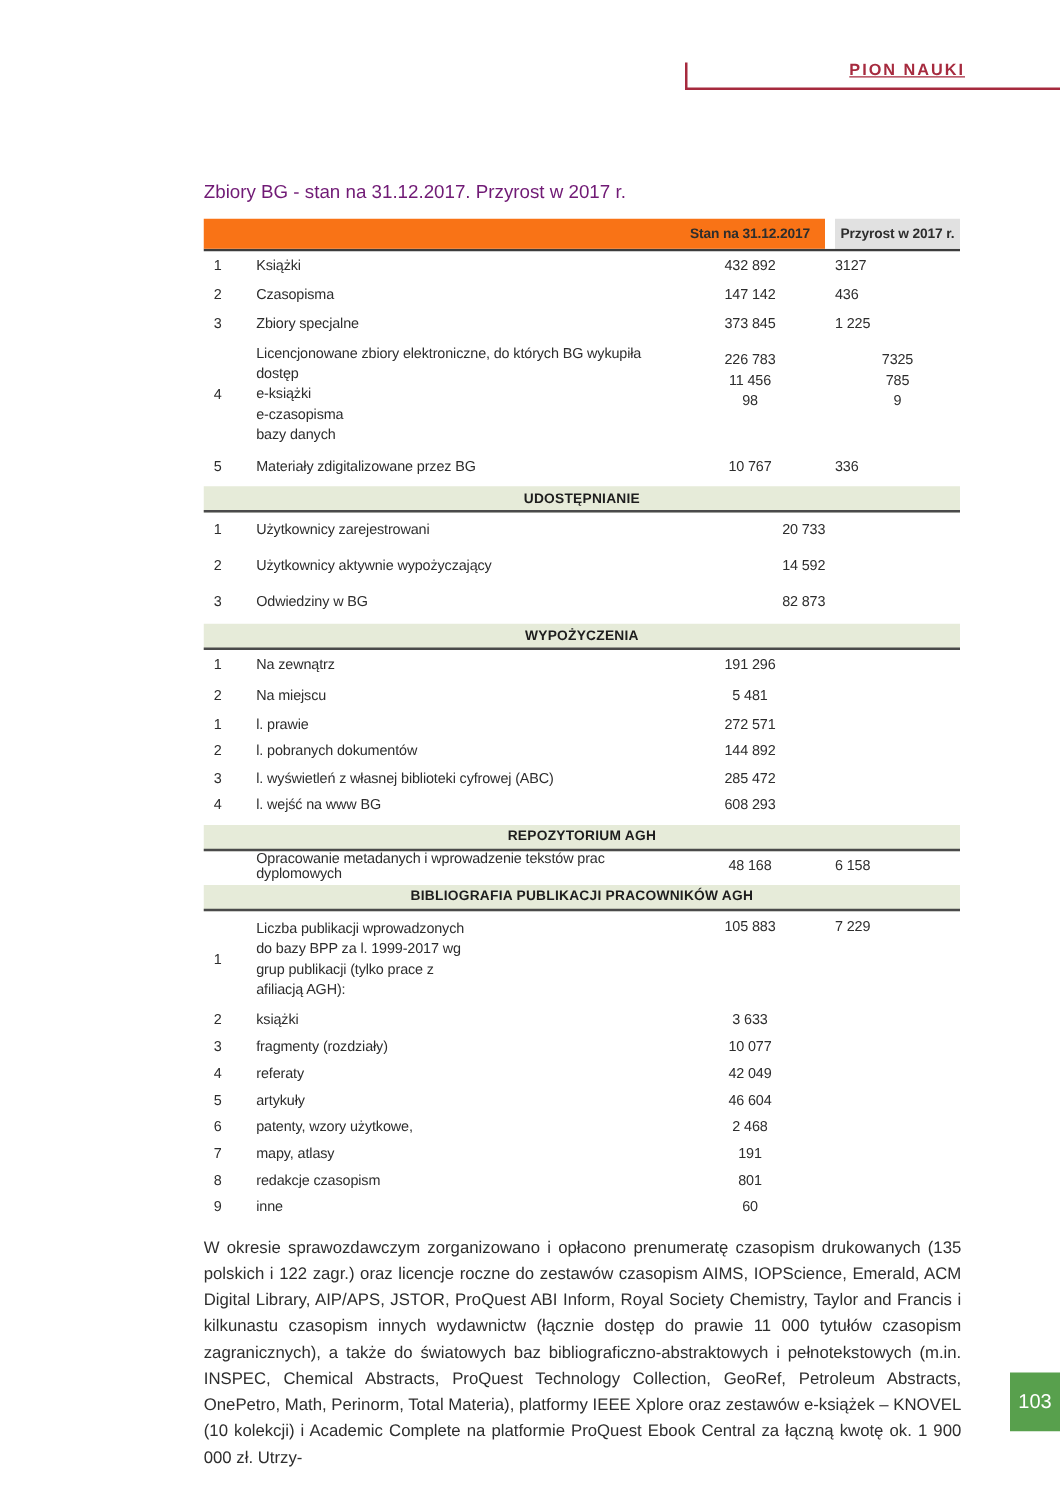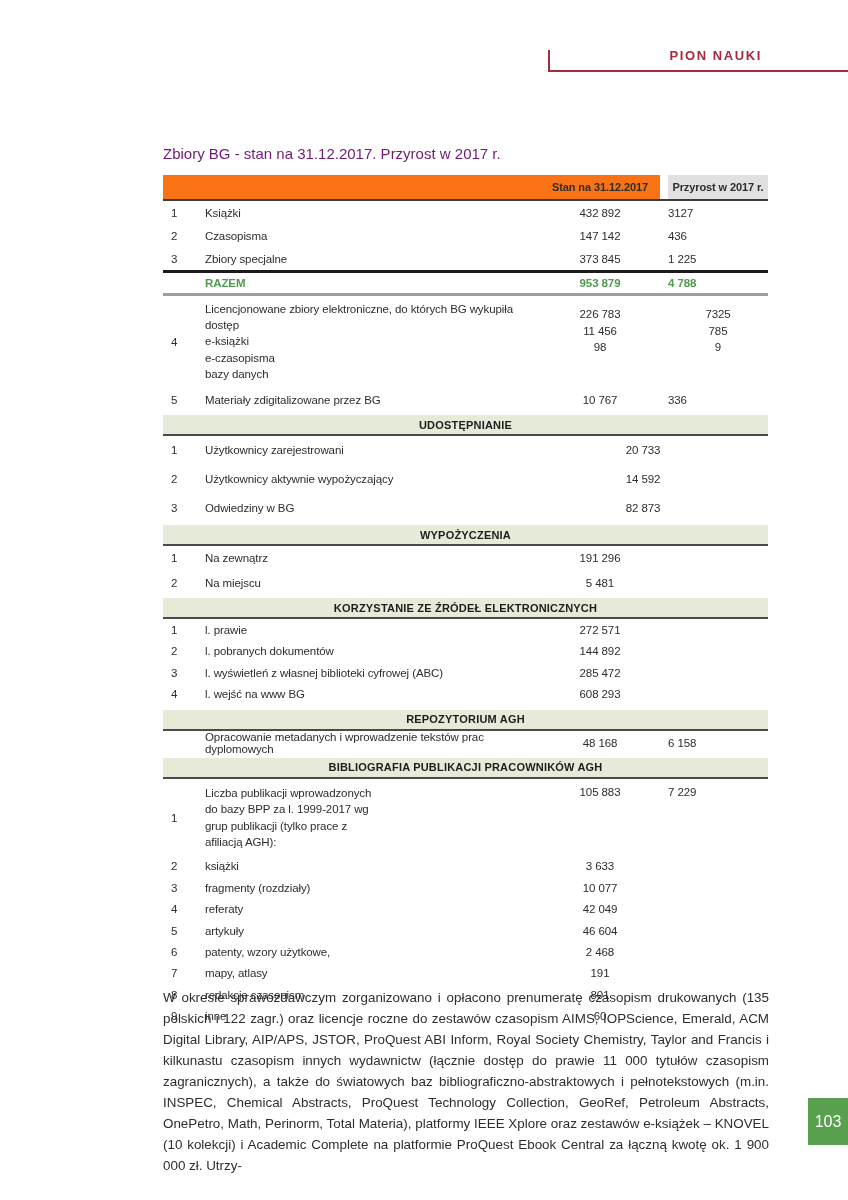--- a/index.html
+++ b/index.html
@@ -9,22 +9,22 @@
     font-family:"Liberation Sans", sans-serif; color:#2d2d2d;
   }
   .page { position:absolute; inset:0; background:#fff; }
 
   
   .pion-rule {
     position:absolute; left:548px; top:50px; width:300px; height:22px;
     border-left:2px solid #a62a3e; border-bottom:2px solid #a62a3e;
   }
   .pion-text {
-    position:absolute; top:48px; right:86px;
-    font-size:13px; font-weight:bold; letter-spacing:1.6px; color:#a62a3e;
+    position:absolute; top:48px; right:76px;
+    font-size:13px; font-weight:bold; letter-spacing:1.6px; color:#a62a3e;text-decoration:underline;
   }
 
   .title    { position:absolute; left:163px; top:98px;  font-size:17.5px; color:#4e9b4b; }
   .subtitle { position:absolute; left:163px; top:145px; font-size:15px;   color:#701a75; }
 
   
   .table { position:absolute; left:163px; top:175px; width:605px; font-size:11.5px; letter-spacing:-0.1px; }
 
   .thead { display:flex; height:26px; border-bottom:2px solid #3c3c3c; }
   .thead .h1 { width:497px; background:#f97316; display:flex; align-items:center; justify-content:flex-end; }
@@ -114,27 +114,20 @@
       <div class="c-v2">436</div>
     </div>
     <div class="row h23">
       <div class="c-num">3</div>
       <div class="c-label">Zbiory specjalne</div>
       <div class="c-v1">373 845</div>
       <div class="c-gap"></div>
       <div class="c-v2">1 225</div>
     </div>
 
-    <div class="row razem">
-      <div class="c-num"></div>
-      <div class="c-label">RAZEM</div>
-      <div class="c-v1">953 879</div>
-      <div class="c-gap"></div>
-      <div class="c-v2">4 788</div>
-    </div>
 
     <div class="row4">
       <div class="c-num">4</div>
       <div class="lines">
         <div>Licencjonowane zbiory elektroniczne, do których BG wykupiła dostęp</div>
         <div>e-książki</div>
         <div>e-czasopisma</div>
         <div>bazy danych</div>
       </div>
       <div class="vcol">
@@ -184,21 +177,20 @@
       <div class="c-v2"></div>
     </div>
     <div class="row h24">
       <div class="c-num">2</div>
       <div class="c-label">Na miejscu</div>
       <div class="c-v1">5 481</div>
       <div class="c-gap"></div>
       <div class="c-v2"></div>
     </div>
 
-    <div class="bar">KORZYSTANIE ZE ŹRÓDEŁ ELEKTRONICZNYCH</div>
     <div class="row h21">
       <div class="c-num">1</div>
       <div class="c-label">l. prawie</div>
       <div class="c-v1">272 571</div>
       <div class="c-gap"></div>
       <div class="c-v2"></div>
     </div>
     <div class="row h21">
       <div class="c-num">2</div>
       <div class="c-label">l. pobranych dokumentów</div>

